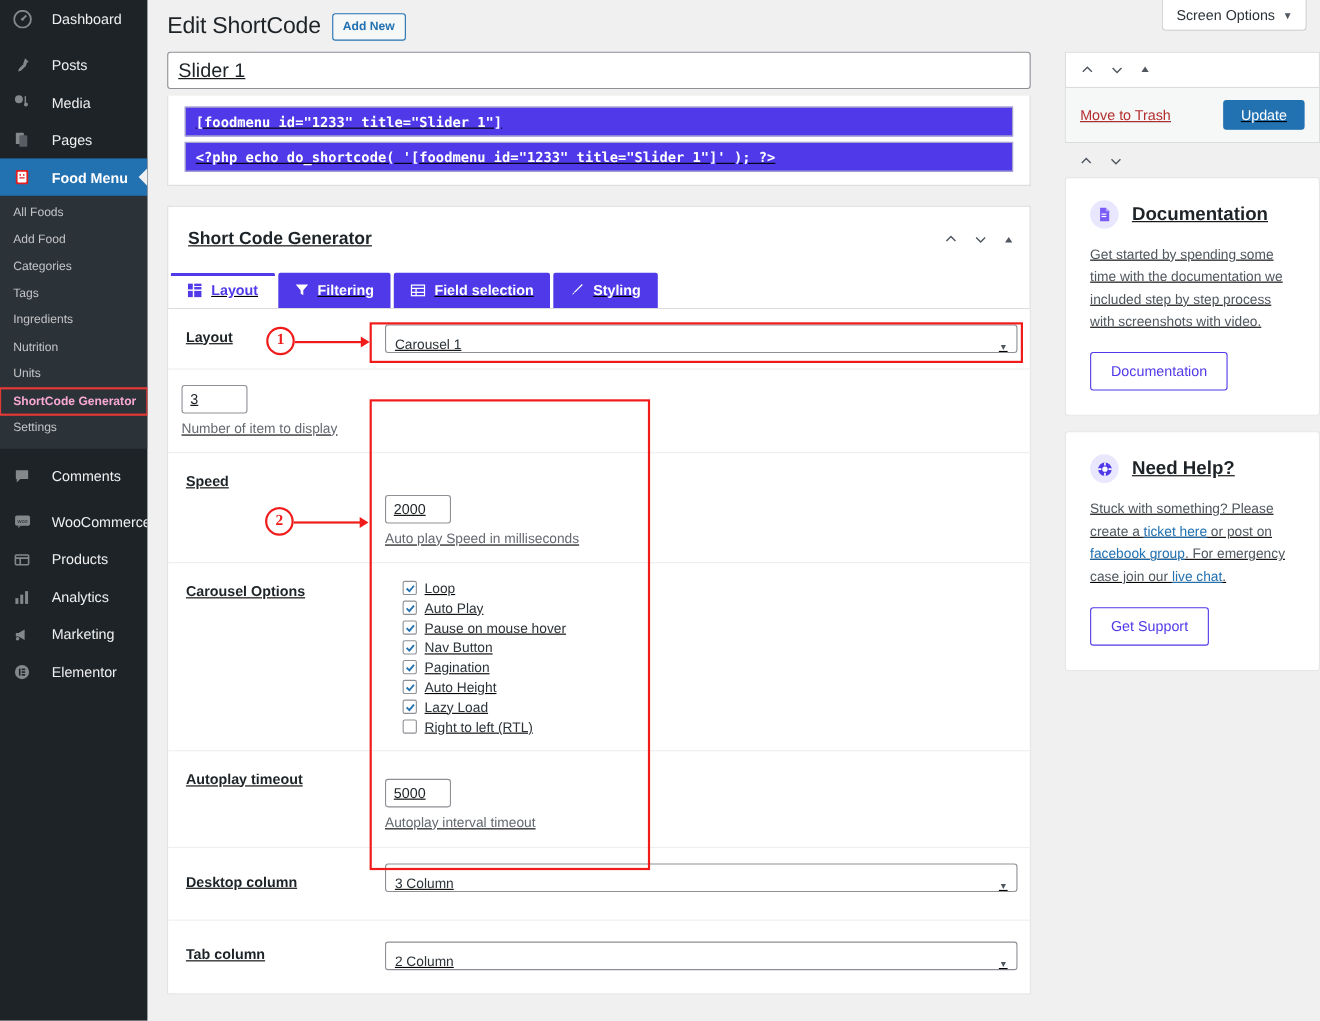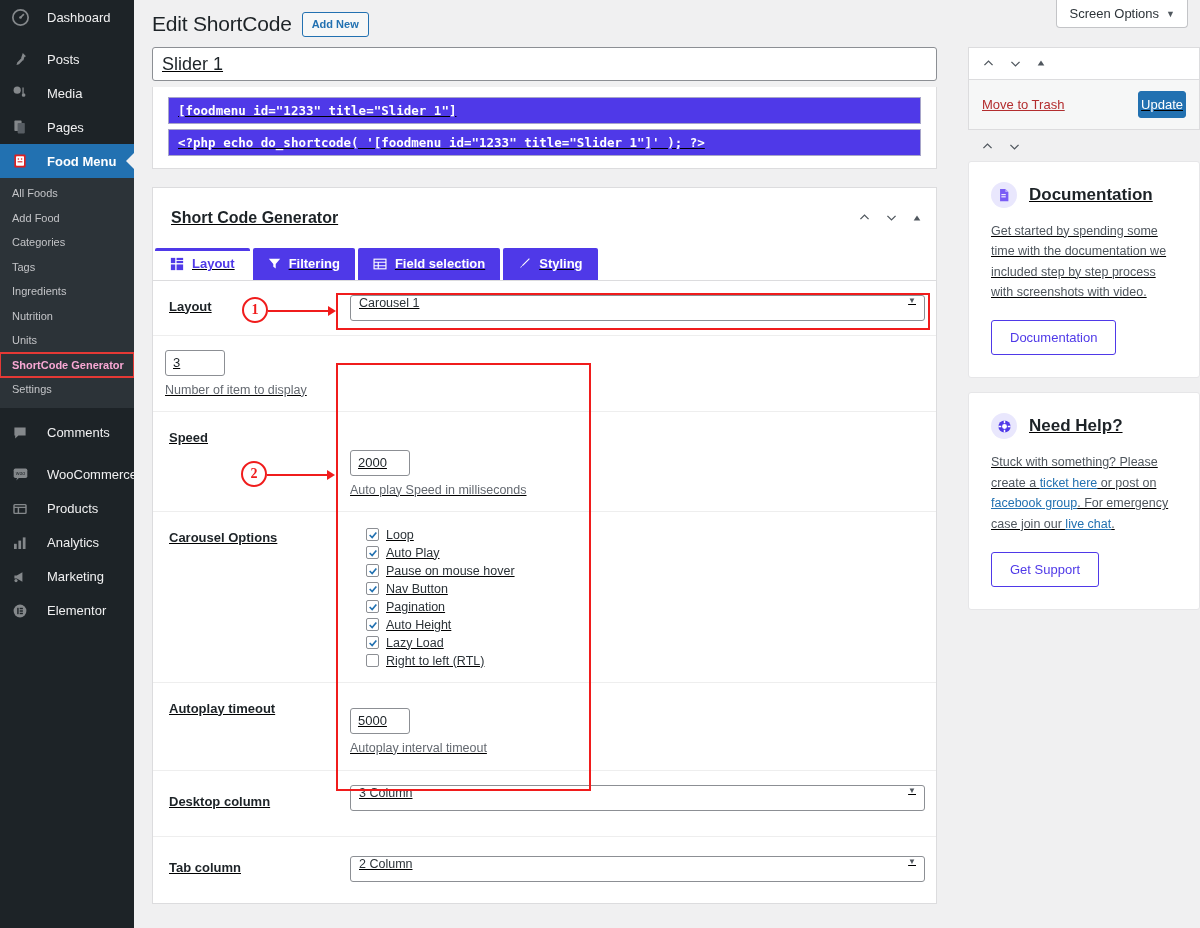--- a/index.html
+++ b/index.html
@@ -117,21 +117,21 @@
   .field-label {
     width: 185px; flex: 0 0 185px;
     font-size: 13px; font-weight: 700; color: #1d2327;
     padding: 18px 0 18px 16px;
   }
   .field-ctl { flex: 1; padding: 14px 14px 14px 12px; }
   .sel {
     width: 575px; height: 26px; background: #fff;
     border: 1px solid #8c8f94; border-radius: 3px;
     font-size: 12.5px; color: #2c3338;
-    display: flex; align-items: flex-start; justify-content: space-between;
+    display: flex; align-items: flex-end; justify-content: space-between;
     padding: 0 8px;
   }
   .sel .arw { font-size: 8px; color: #50575e; }
   .num {
     width: 60px; height: 26px; background: #fff;
     border: 1px solid #8c8f94; border-radius: 3px;
     font-size: 13px; color: #1d2327;
     display: flex; align-items: center; padding: 0 7px;
   }
   .hint { font-size: 12.5px; color: #646970; margin-top: 7px; }
@@ -168,21 +168,21 @@
     padding: 9px 13px; border-bottom: 1px solid #dcdcde; color: #50575e;
   }
   .r-panel-body {
     display: flex; align-items: center; justify-content: space-between;
     padding: 11px 13px; background: #f6f7f7;
   }
   .trash-link { font-size: 13px; color: #b32d2e; text-decoration: underline; }
   .btn-update {
     background: #2271b1; color: #fff; border: 1px solid #2271b1;
     border-radius: 3px; font-size: 13px; font-weight: 400;
-    padding: 5px 2px;
+    padding: 5px 15px;
     margin-left: 10px;
   }
   .r-ctrls-bare { display: flex; align-items: center; gap: 14px; padding: 10px 13px 8px 13px; color: #50575e; }
 
   .card {
     background: #fff; border: 1px solid #e6e6e8; border-radius: 3px;
     padding: 20px 22px 22px 22px; margin-bottom: 14px;
   }
   .card-head { display: flex; align-items: center; gap: 12px; margin-bottom: 13px; }
   .card-ico {

